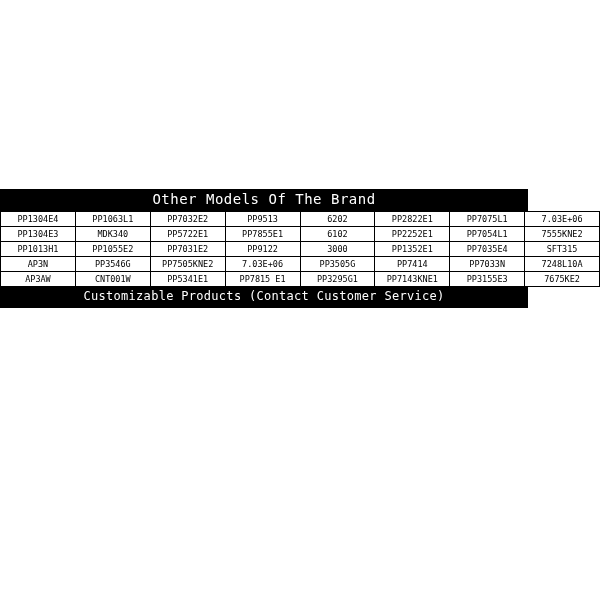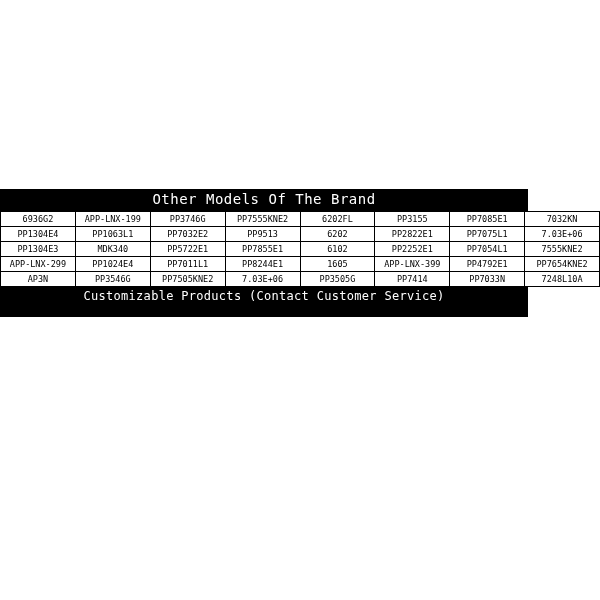--- a/index.html
+++ b/index.html
@@ -49,43 +49,33 @@
     padding: 0 1px;
     overflow: hidden;
     white-space: nowrap;
   }
   .footer-bar {
     background: #000000;
     color: #ffffff;
     font-size: 12px;
     font-family: "DejaVu Sans Mono", monospace;
     text-align: center;
-    padding: 3px 0 13px 0;
+    padding: 3px 0 4px 0;
     line-height: 1.1;
     letter-spacing: 0.3px;
   }
 </style>
 </head>
 <body>
 
 <div id="page">
   <div class="table-wrap">
     <div class="title-bar">Other Models Of The Brand</div>
     <table class="models">
       <tbody>
-        <tr>
-          <td>6936G2</td>
-          <td>APP-LNX-199</td>
-          <td>PP3746G</td>
-          <td>PP7555KNE2</td>
-          <td>6202FL</td>
-          <td>PP3155</td>
-          <td>PP7085E1</td>
-          <td>7032KN</td>
-        </tr>
         <tr>
           <td>PP1304E4</td>
           <td>PP1063L1</td>
           <td>PP7032E2</td>
           <td>PP9513</td>
           <td>6202</td>
           <td>PP2822E1</td>
           <td>PP7075L1</td>
           <td>7.03E+06</td>
         </tr>
@@ -93,36 +83,46 @@
           <td>PP1304E3</td>
           <td>MDK340</td>
           <td>PP5722E1</td>
           <td>PP7855E1</td>
           <td>6102</td>
           <td>PP2252E1</td>
           <td>PP7054L1</td>
           <td>7555KNE2</td>
         </tr>
         <tr>
-          <td>APP-LNX-299</td>
-          <td>PP1024E4</td>
-          <td>PP7011L1</td>
-          <td>PP8244E1</td>
-          <td>1605</td>
-          <td>APP-LNX-399</td>
-          <td>PP4792E1</td>
-          <td>PP7654KNE2</td>
+          <td>PP1013H1</td>
+          <td>PP1055E2</td>
+          <td>PP7031E2</td>
+          <td>PP9122</td>
+          <td>3000</td>
+          <td>PP1352E1</td>
+          <td>PP7035E4</td>
+          <td>SFT315</td>
         </tr>
         <tr>
           <td>AP3N</td>
           <td>PP3546G</td>
           <td>PP7505KNE2</td>
           <td>7.03E+06</td>
           <td>PP3505G</td>
           <td>PP7414</td>
           <td>PP7033N</td>
           <td>7248L10A</td>
         </tr>
+        <tr>
+          <td>AP3AW</td>
+          <td>CNT001W</td>
+          <td>PP5341E1</td>
+          <td>PP7815 E1</td>
+          <td>PP3295G1</td>
+          <td>PP7143KNE1</td>
+          <td>PP3155E3</td>
+          <td>7675KE2</td>
+        </tr>
       </tbody>
     </table>
     <div class="footer-bar">Customizable Products (Contact Customer Service)</div>
   </div>
 </div>
 
 </body></html>

